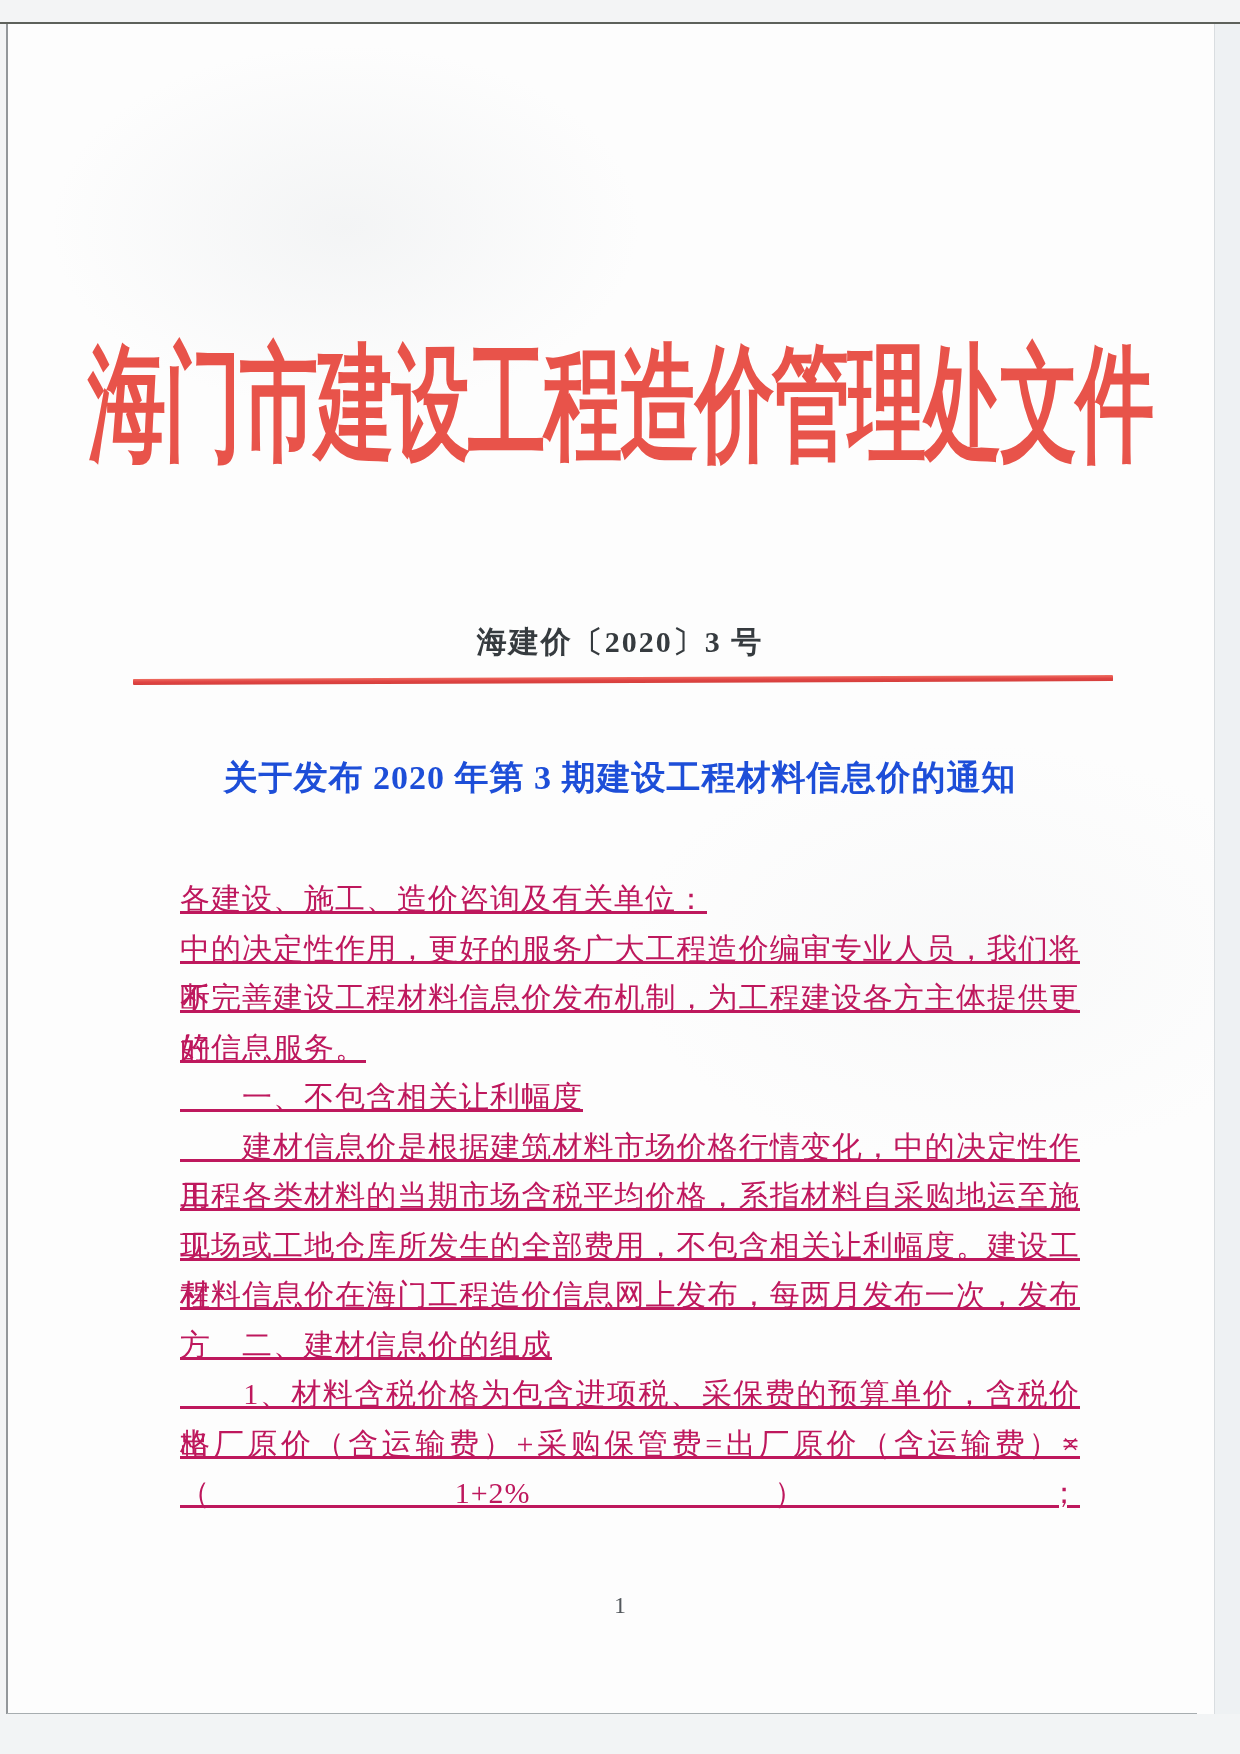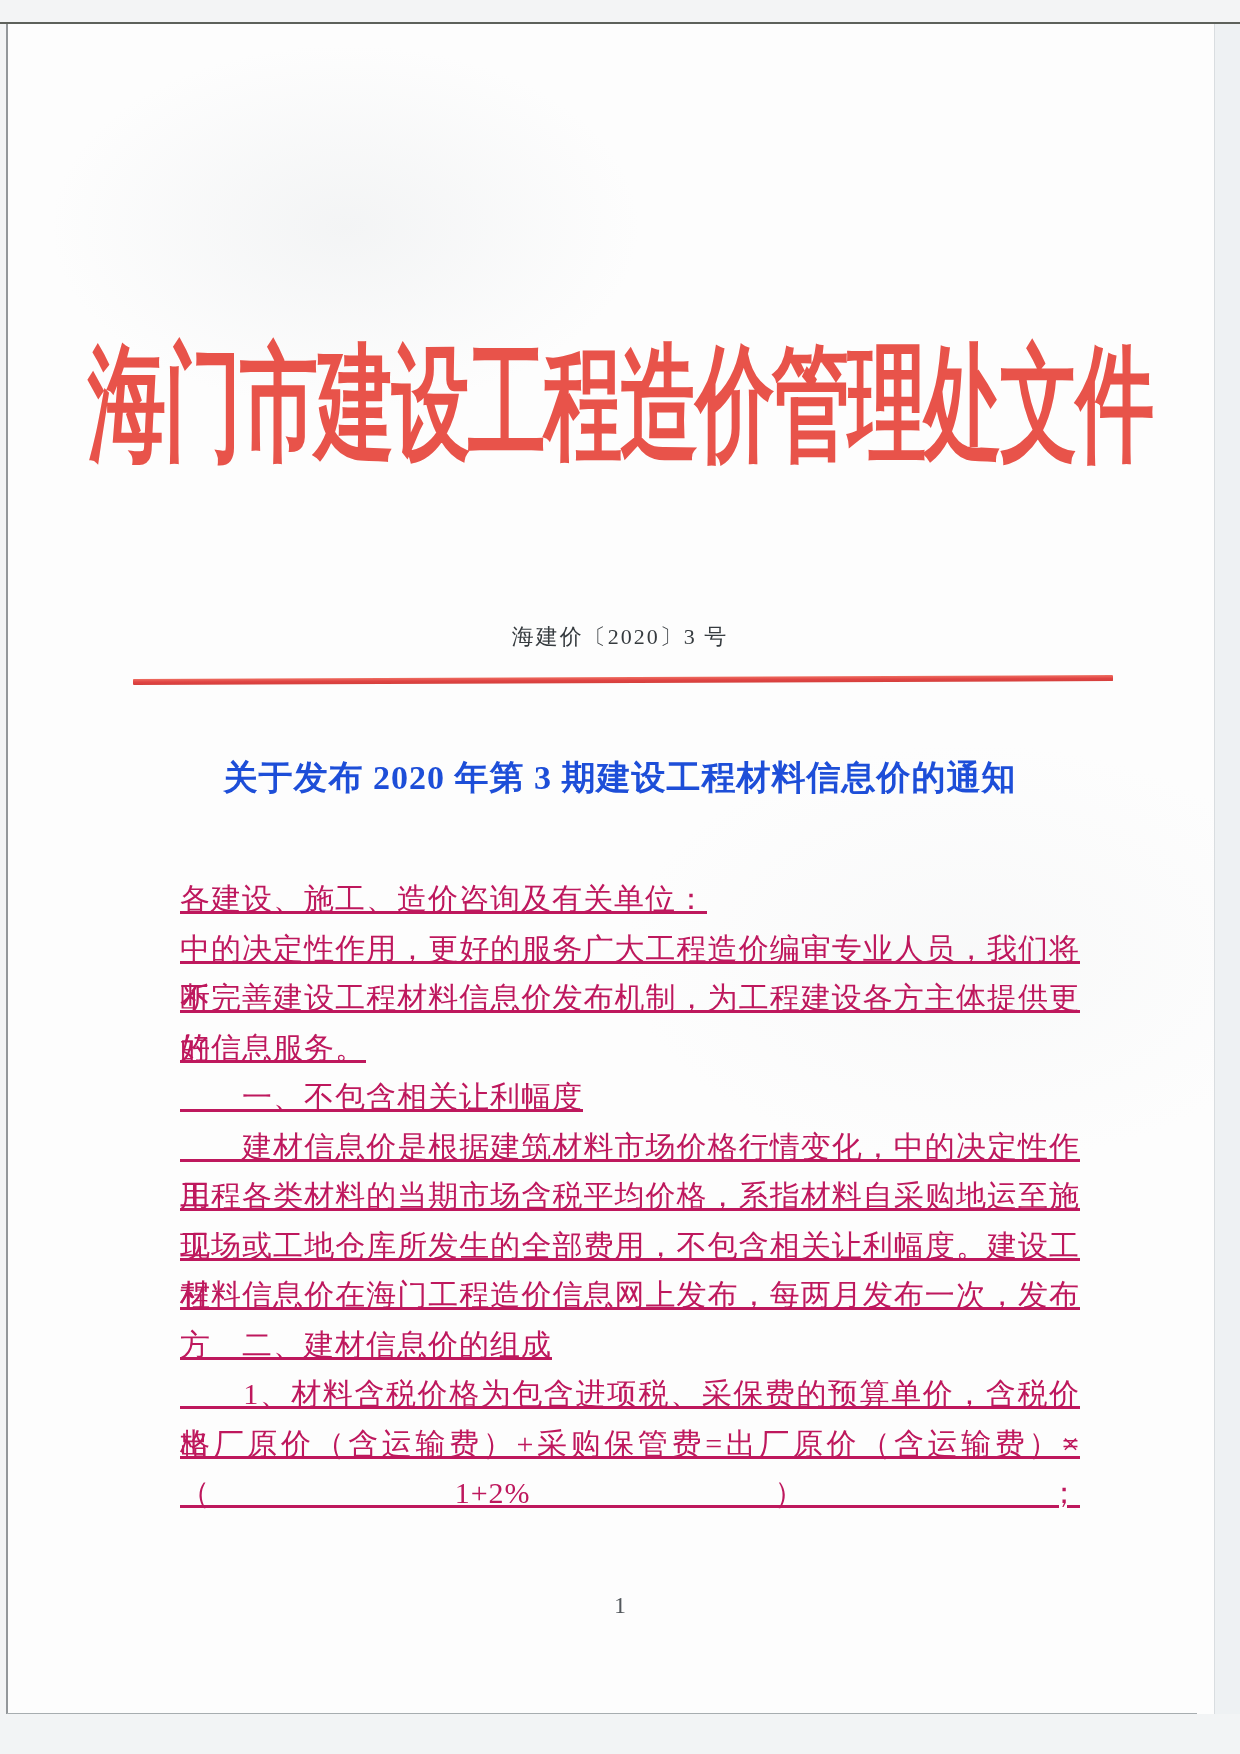--- a/index.html
+++ b/index.html
@@ -34,22 +34,23 @@
     font-size:78px;
     letter-spacing:-2px;
     transform:scaleY(1.62);
     white-space:nowrap;
   }
 
   
   .doc-number{
     position:absolute;left:0;top:622px;width:1240px;
     text-align:center;
-    font-size:22px;letter-spacing:2px;
+    font-size:30px;letter-spacing:2px;
     color:#363b3f;
+    font-weight:bold;
   }
 
   
   .red-rule{
     position:absolute;left:133px;top:677px;width:980px;height:6px;
     background:linear-gradient(to bottom,#ef6f62 0%,#e04343 55%,#d4403c 100%);
     transform:rotate(-0.22deg);
     border-radius:1px;
   }
 

